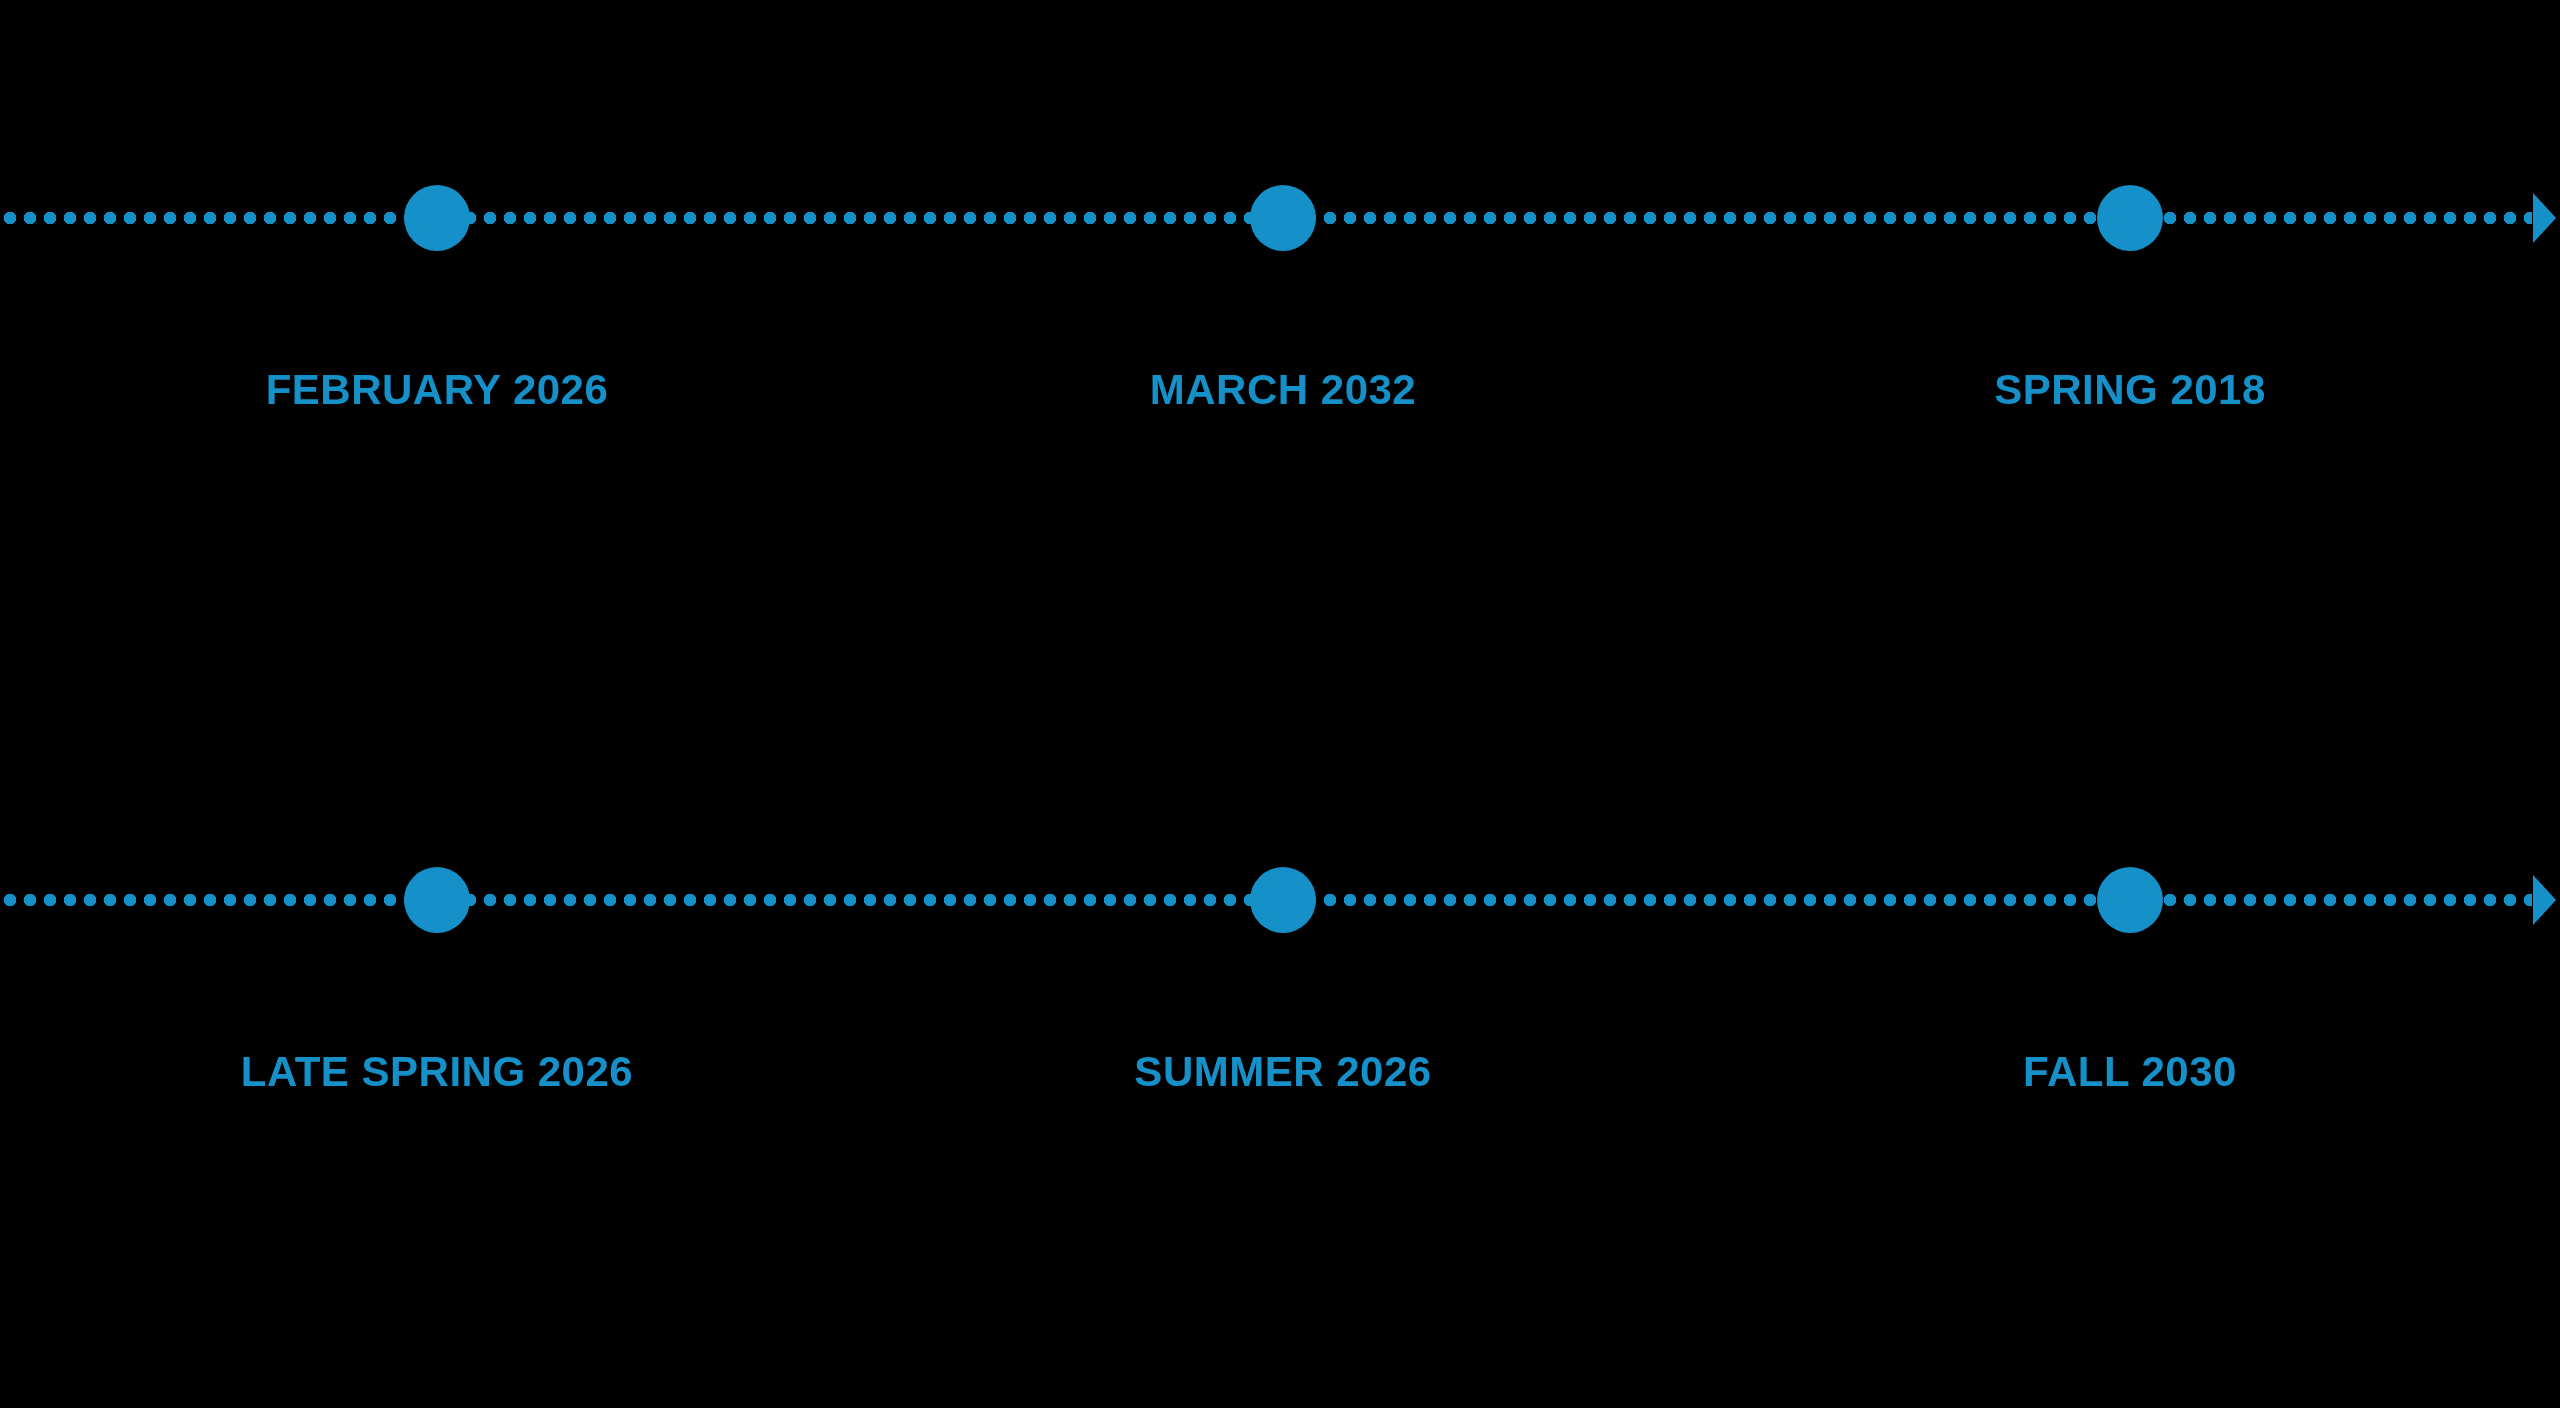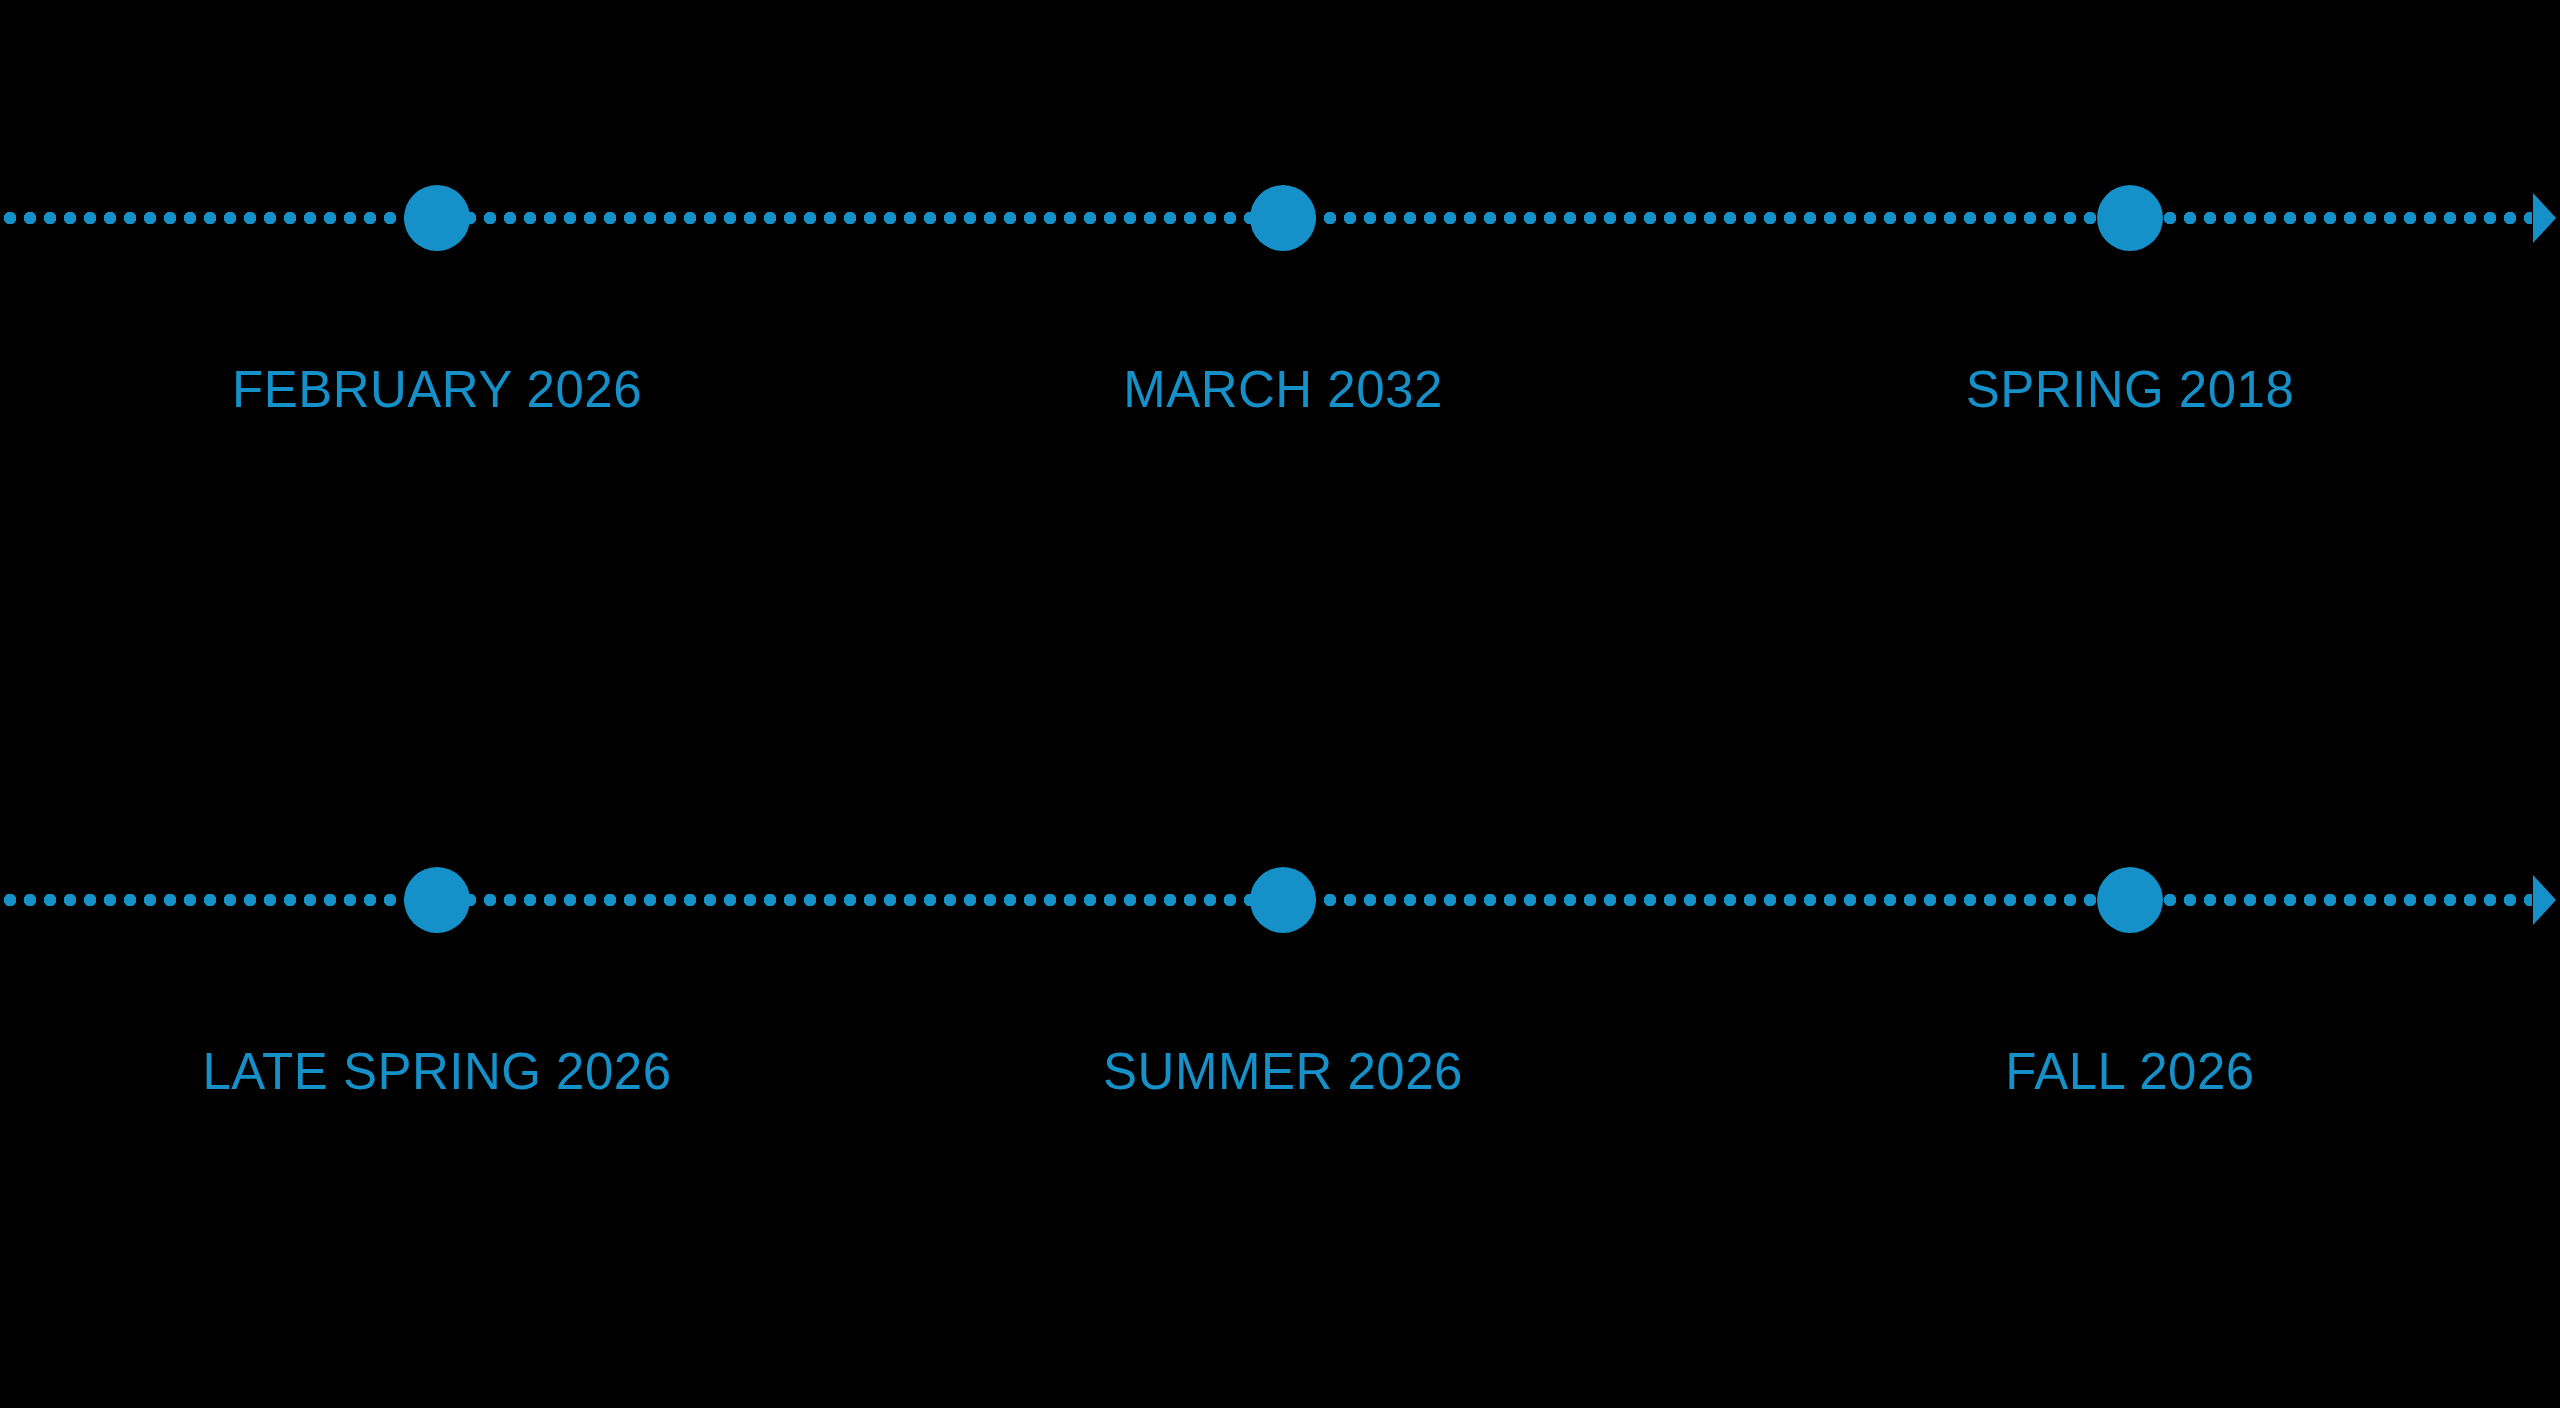--- a/index.html
+++ b/index.html
@@ -67,22 +67,22 @@
   
   .milestone-label {
     position: absolute;
     top: 142px;
     height: 60px;
     line-height: 60px;
     transform: translateX(-50%);
     white-space: nowrap;
     text-align: center;
     color: var(--accent);
-    font-size: 51px;
-    font-weight: 400;
+    font-size: 42px;
+    font-weight: 700;
     letter-spacing: 0.5px;
   }
 
   .c1 { left: 437px; }
   .c2 { left: 1283px; }
   .c3 { left: 2130px; }
 </style>
 </head>
 <body>
 
@@ -104,16 +104,16 @@
   <section class="timeline-row row-2">
     <div class="dotted-line"></div>
     <div class="arrow-right"></div>
 
     <div class="milestone-dot c1"></div>
     <div class="milestone-dot c2"></div>
     <div class="milestone-dot c3"></div>
 
     <div class="milestone-label c1">LATE SPRING 2026</div>
     <div class="milestone-label c2">SUMMER 2026</div>
-    <div class="milestone-label c3">FALL 2026</div>
+    <div class="milestone-label c3">FALL 2030</div>
   </section>
 
 </div>
 
 </body></html>

